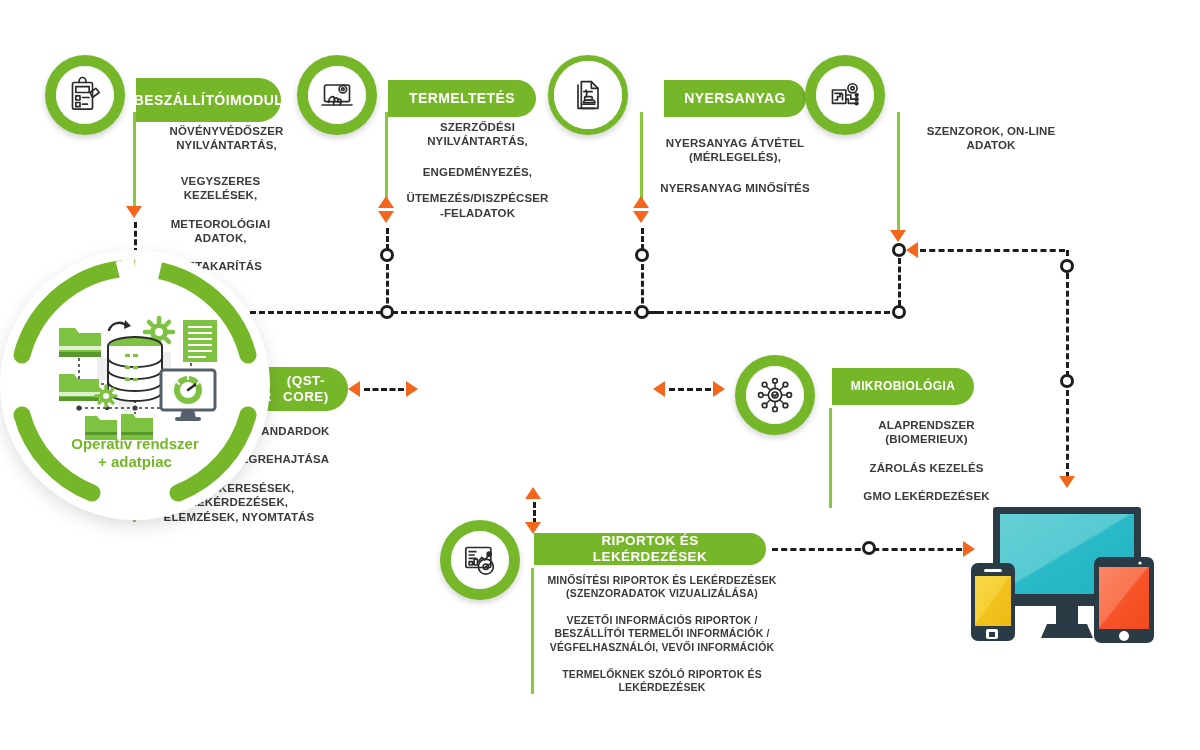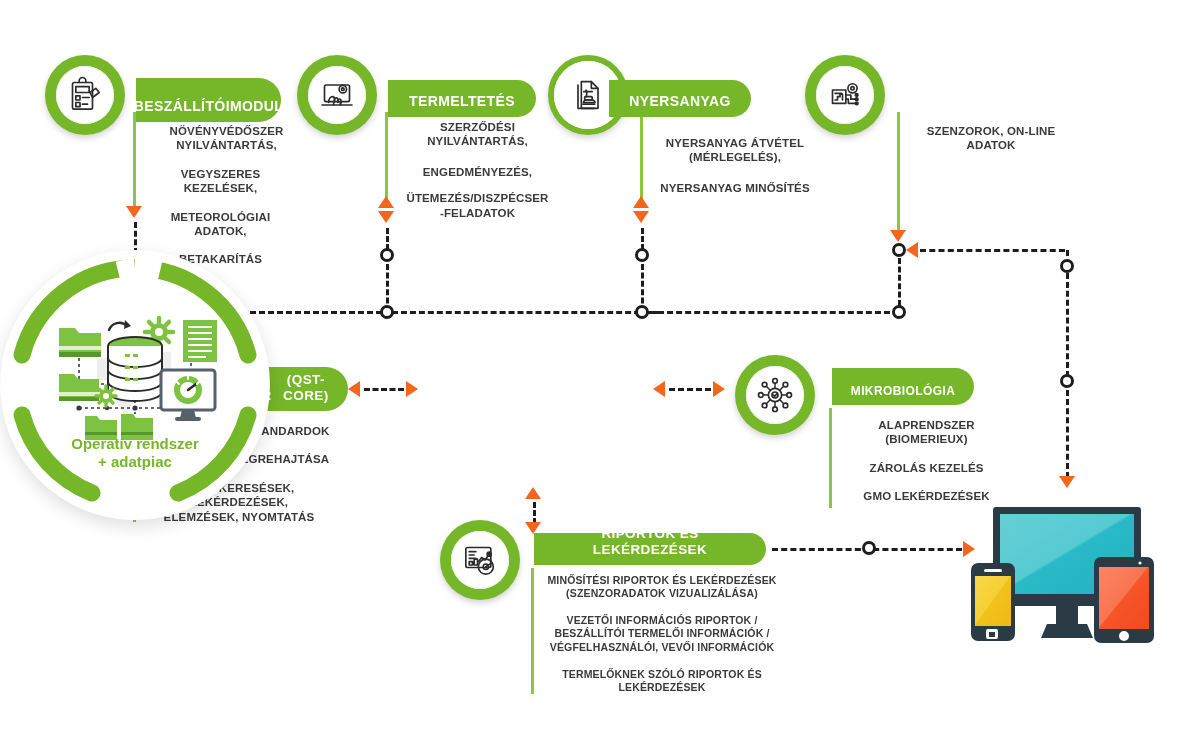--- a/index.html
+++ b/index.html
@@ -17,21 +17,21 @@
                  box-shadow:inset 0 0 0 1px #efefef;}
   .bubble.ring .inner{width:100%;height:100%;box-shadow:none;}
   .bubble .inner svg{width:40px;height:40px;display:block;}
   
   .bubble.arc{background:#ffffff;box-shadow:0 3px 7px rgba(0,0,0,.16);}
   .bubble.arc .arcsvg{position:absolute;inset:0;width:80px;height:80px;}
 
   
   .pill{position:absolute;background:#76b729;color:#fff;
         border-radius:0 22px 22px 0;
-        display:flex;align-items:flex-end;justify-content:center;text-align:center;
+        display:flex;align-items:center;justify-content:center;text-align:center;
         font-weight:bold;letter-spacing:.4px;line-height:1.18;
         padding:7px 14px;box-sizing:border-box;}
 
   
   .block{position:absolute;box-sizing:border-box;}
   .block .stem{position:absolute;left:0;top:0;bottom:0;width:3px;background:#8cc63e;}
   .block ul{list-style:none;margin:0;padding:0;}
   .block li{color:#3a3a3a;font-weight:bold;text-align:center;line-height:1.25;
             letter-spacing:.15px;}
 
@@ -141,21 +141,21 @@
       </svg>
     </div>
   </div>
   <div class="pill" style="left:136px;top:78px;width:145px;height:44px;font-size:14px;">
     <span>BESZÁLLÍTÓI</span>
       <br>
     <span>MODUL</span>
   </div>
   <div class="block" style="left:133px;top:124px;width:175px;">
     <ul style="font-size:11.5px;">
-      <li style="margin-bottom:14px;padding-left:12px;">
+      <li style="margin-bottom:21px;padding-left:12px;">
         <span>NÖVÉNYVÉDŐSZER</span><br>
         <span>NYILVÁNTARTÁS,</span>
       </li>
       <li style="margin-bottom:14px;">
         <span>VEGYSZERES</span><br>
         <span>KEZELÉSEK,</span>
       </li>
       <li style="margin-bottom:14px;">
         <span>METEOROLÓGIAI</span><br>
         <span>ADATOK,</span>
@@ -206,21 +206,21 @@
         <path d="M12 12v28h20"></path>
         <path d="M28 8v8h8"></path>
         <path d="M19 20h10"></path>
         <path d="M22 26c0-2 .6-3 .6-4.4 0-1.5-1-2.4-1-3.6"></path>
         <path d="M21 30c-1.5.7-2.5 1.7-2.5 3h14c0-1.3-1-2.3-2.5-3z"></path>
         <rect x="20" y="26" width="9" height="4" rx="1"></rect>
         <path d="M18 35h14"></path>
       </svg>
     </div>
   </div>
-  <div class="pill" style="left:609px;top:80px;width:142px;height:37px;font-size:14px;">
+  <div class="pill" style="left:664px;top:80px;width:142px;height:37px;font-size:14px;">
     <span>NYERSANYAG</span>
   </div>
   <div class="block" style="left:640px;top:136px;width:190px;">
     <ul style="font-size:11.5px;">
       <li style="margin-bottom:16px;">
         <span>NYERSANYAG ÁTVÉTEL</span><br>
         <span>(MÉRLEGELÉS),</span>
       </li>
       <li>
         <span>NYERSANYAG MINŐSÍTÉS</span>

